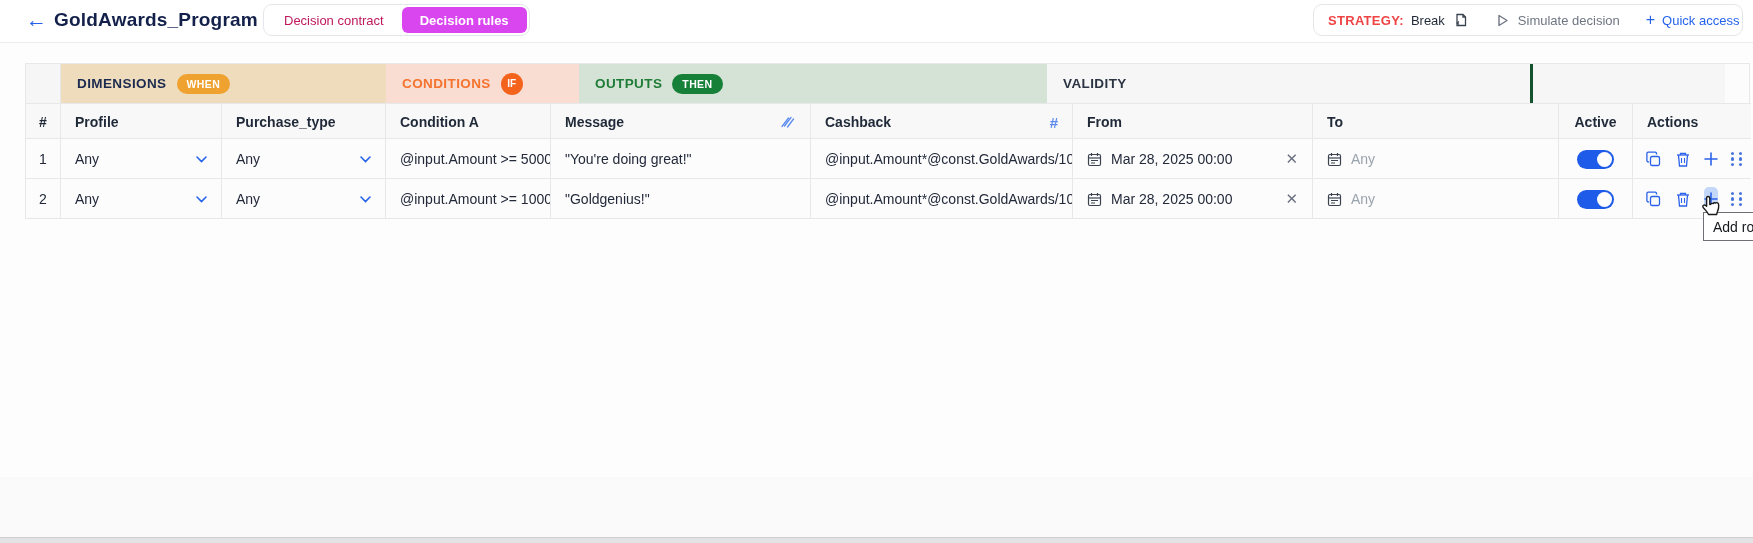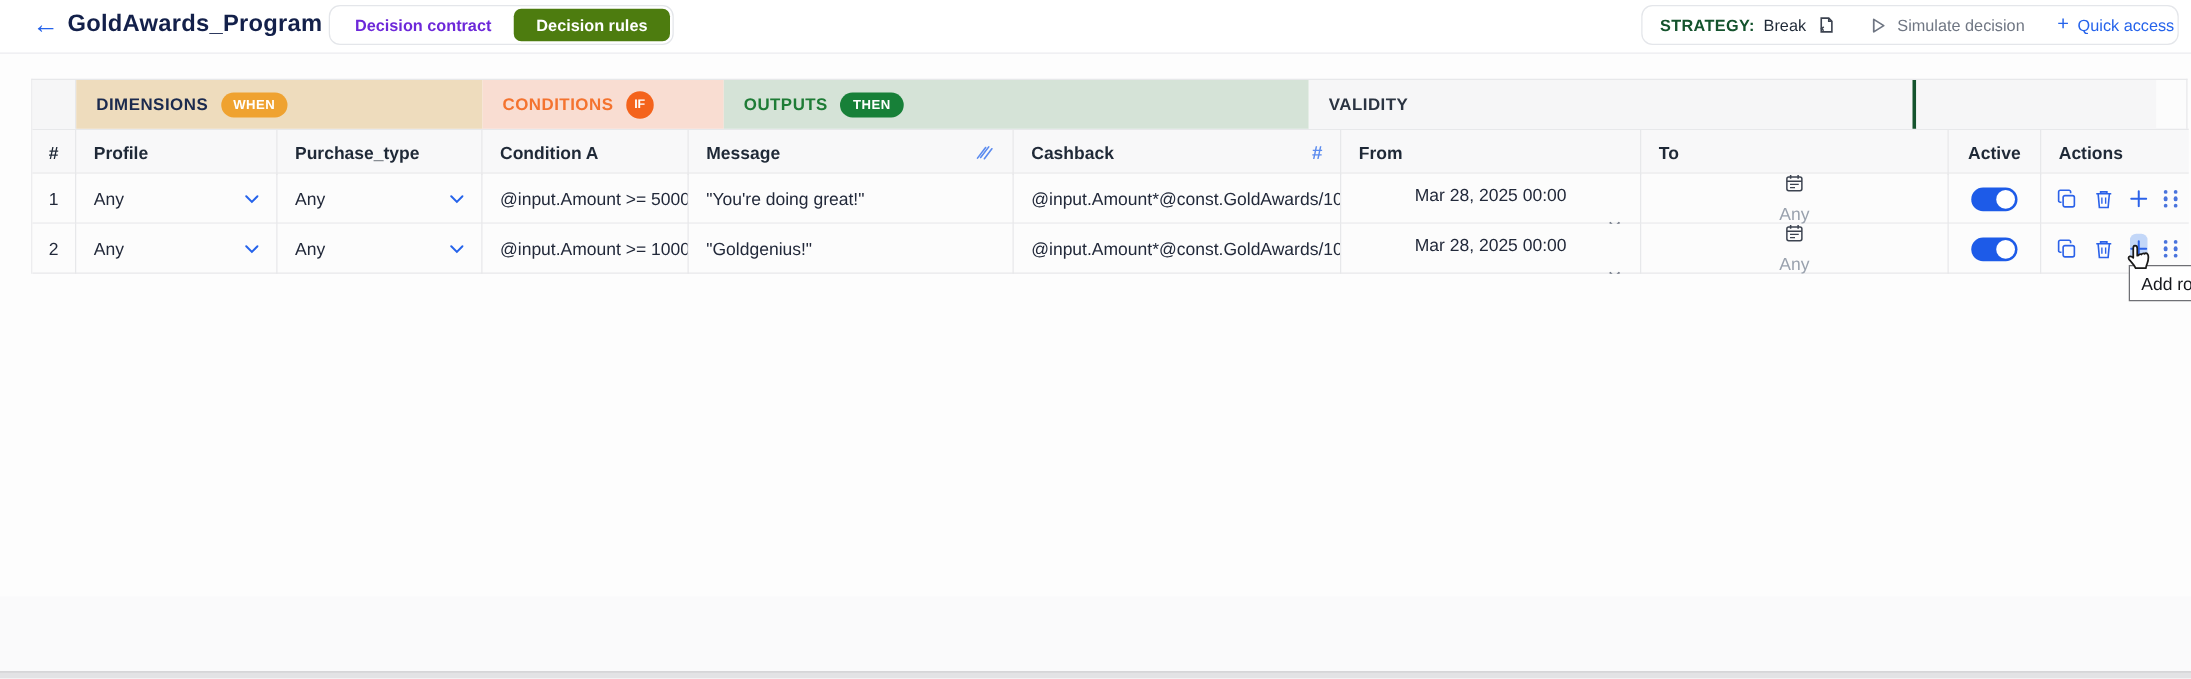--- a/index.html
+++ b/index.html
@@ -7,26 +7,26 @@
     font-family:"Liberation Sans", sans-serif; }
   .page { position:relative; width:1753px; height:543px; overflow:hidden; background:#fdfdfd; }
 
   
   .topbar { position:absolute; left:0; top:0; width:1753px; height:43px; background:#ffffff;
     border-bottom:1px solid #ebecef; }
   .back { position:absolute; left:26px; top:8px; font-size:21px; color:#2563eb; cursor:pointer; }
   .title { position:absolute; left:54px; top:9px; font-size:19px; font-weight:bold; color:#13204a; letter-spacing:.2px; }
   .tabgroup { position:absolute; left:263px; top:4px; height:32px; border:1px solid #e4e6ea; border-radius:9px;
     background:#fff; display:flex; align-items:center; padding:2px; }
-  .tab { font-size:13px; color:#6d28d9; padding:0 18px; height:26px; display:flex; align-items:center; cursor:pointer; white-space:nowrap;font-weight:bold; }
-  .tab.active { background:#4d7c0f; color:#fff; border-radius:6px; font-weight:bold; }
+  .tab { font-size:13px; color:#be185d; padding:0 18px; height:26px; display:flex; align-items:center; cursor:pointer; white-space:nowrap; }
+  .tab.active { background:#d946ef; color:#fff; border-radius:6px; font-weight:bold; }
 
   .strategybox { position:absolute; left:1313px; top:4px; width:430px; height:32px; border:1px solid #e4e6ea;
     border-radius:9px; background:#fff; display:flex; align-items:center; padding:0 14px; }
-  .strat-label { font-size:13px; font-weight:bold; color:#14532d; letter-spacing:.3px; }
+  .strat-label { font-size:13px; font-weight:bold; color:#ef4444; letter-spacing:.3px; }
   .strat-value { font-size:13px; color:#1f2937; margin-left:7px; }
   .strat-icon { margin-left:8px; display:flex; }
   .vdiv { width:1px; height:18px; background:#e4e6ea; margin:0 13px; }
   .simulate { display:flex; align-items:center; gap:8px; color:#6f7683; font-size:13px; cursor:pointer; white-space:nowrap; }
   .quick { display:flex; align-items:center; gap:7px; color:#2563eb; font-size:13px; cursor:pointer; white-space:nowrap; }
   .quick .plus-g { font-size:16px; line-height:1; }
 
   
   .table { position:absolute; left:25px; top:63px; width:1725px; border-top:1px solid #e7e8ea;
     border-left:1px solid #e7e8ea; border-right:1px solid #e7e8ea; background:#fcfcfc; }
@@ -70,21 +70,21 @@
   .h-cell.last { border-right:none; }
   .h-flex { justify-content:space-between; }
 
   
   .datarow { height:40px; background:#fcfcfc; border-bottom:1px solid #e7e8ea; }
   .d-cell { font-size:14px; color:#22293a; padding:0 14px; border-right:1px solid #e7e8ea; height:40px; }
   .d-cell.last { border-right:none; }
   .rownum { font-size:14px; color:#22293a; padding:0; }
   .dd { justify-content:space-between; cursor:pointer; }
   .gray { color:#9aa2ae; }
-  .fromcell { gap:9px;flex-direction:column; }
+  .fromcell { gap:9px; }
   .close-x { margin-left:auto; color:#6b7280; font-size:15px; cursor:pointer; }
 
   .toggle { width:37px; height:19px; background:#1d5be8; border-radius:10px; position:relative; cursor:pointer; }
   .toggle .knob { position:absolute; right:2px; top:2px; width:15px; height:15px; background:#fff; border-radius:50%; }
 
   .actions { gap:13px; padding-left:12px; }
   .aicon { display:flex; align-items:center; justify-content:center; width:20px; height:20px; cursor:pointer; }
   .plusbox { width:24px; height:24px; border-radius:5px; display:flex; align-items:center; justify-content:center; cursor:pointer; }
   .plusbox.hl { background:#c3d7f8; }
   .dots { display:grid; grid-template-columns:4px 4px; grid-gap:2.5px 3.5px; cursor:grab; }

